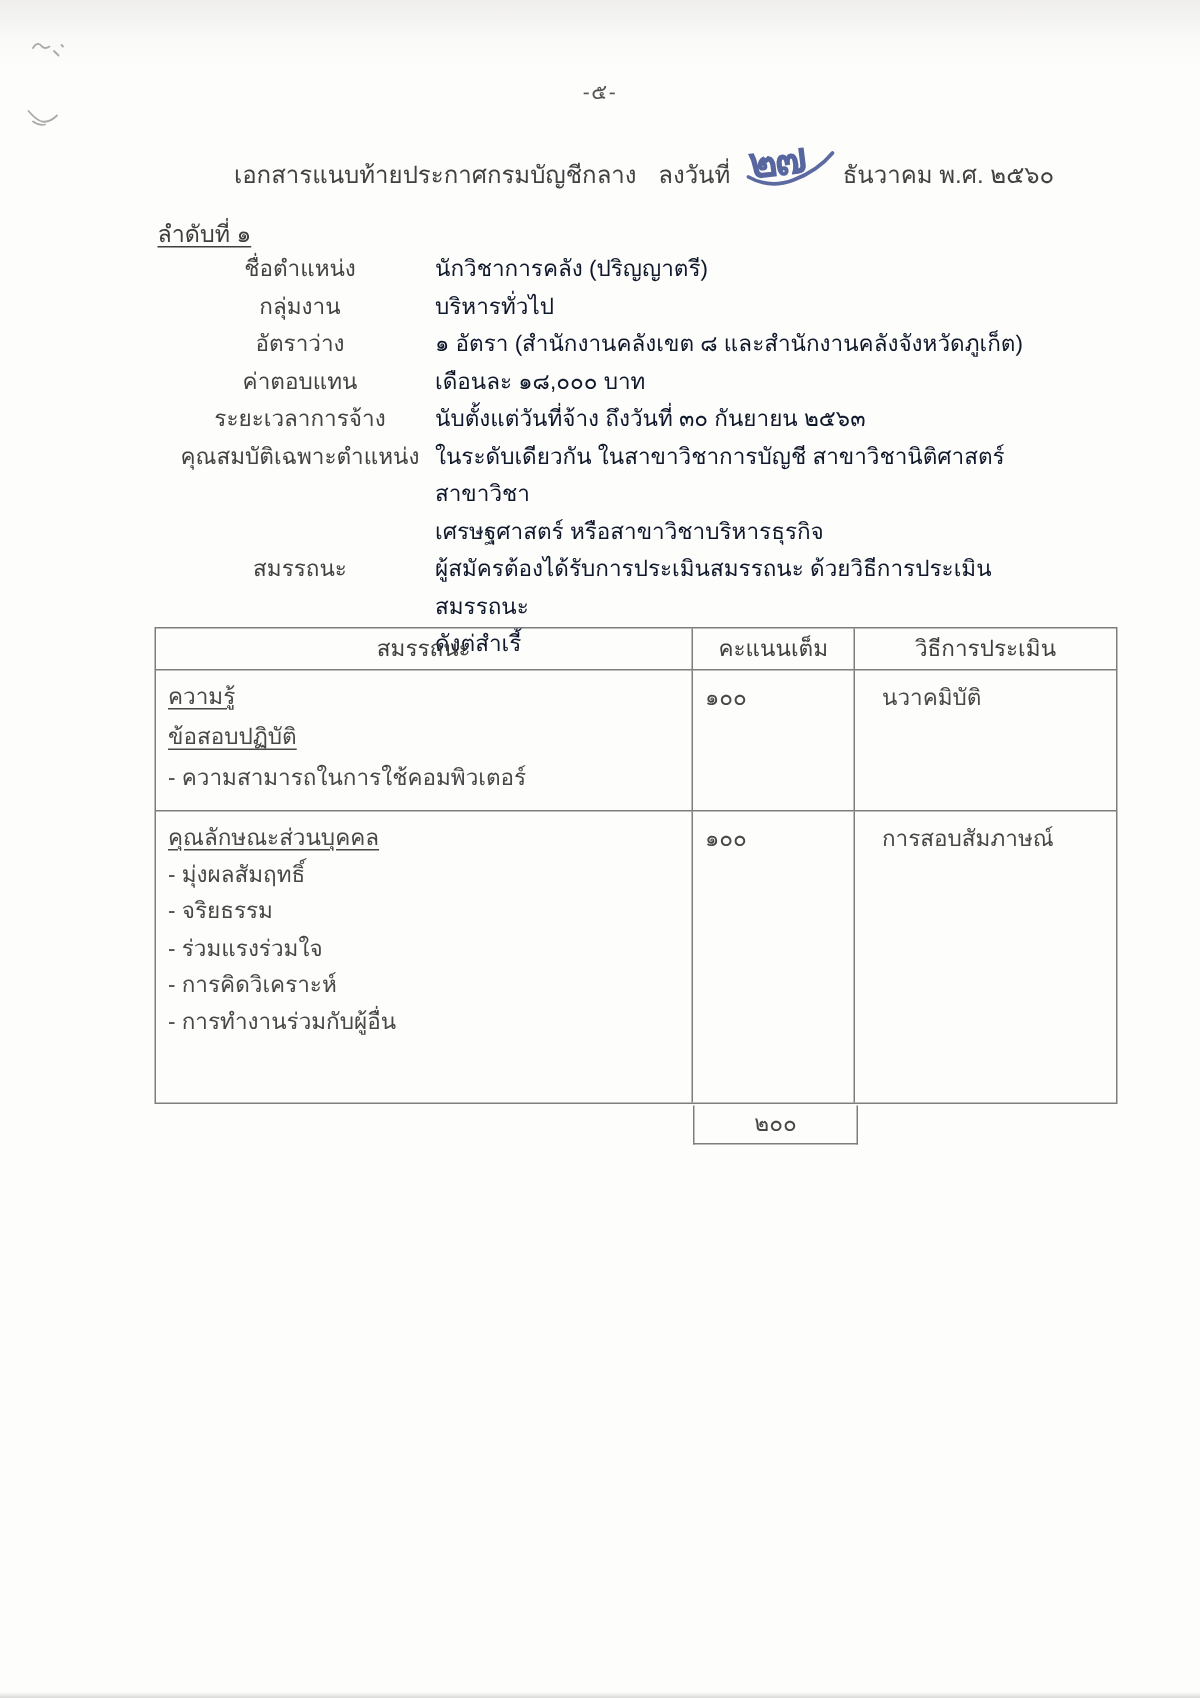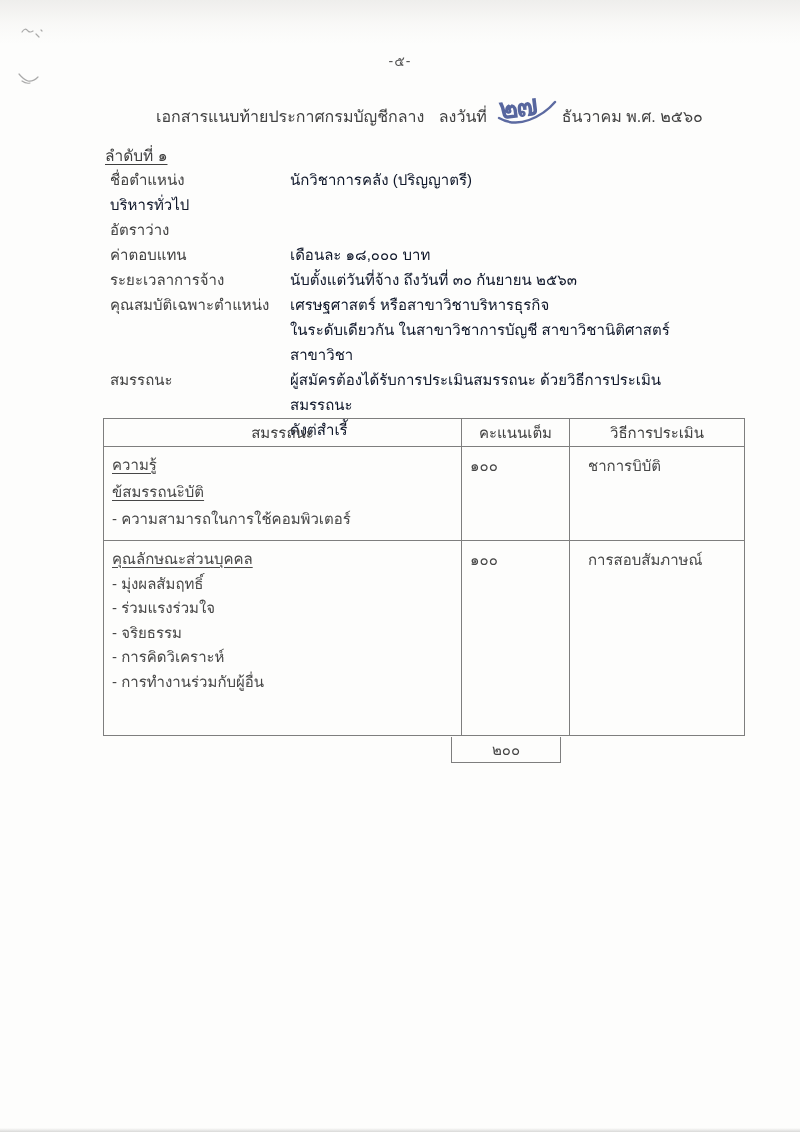--- a/index.html
+++ b/index.html
@@ -44,21 +44,21 @@
   .section-heading{
     position:absolute;top:143px;left:105px;
     font-size:15.5px;color:#3f3f3f;
     text-decoration:underline;text-underline-offset:3px;
   }
   .fields{
     position:absolute;top:167px;left:110px;width:600px;
     font-size:15px;line-height:25px;
   }
   .field-row{display:grid;grid-template-columns:180px 1fr;}
-  .field-label{color:#424242;}
+  .field-label{color:#424242;text-align:center;}
   .field-value{color:#0f172a;}
   
   .comp-table{
     position:absolute;left:103px;top:418px;width:642px;
     font-size:15px;color:#474747;
     border:1px solid #7e7e7e;
     box-sizing:border-box;
     display:grid;
     grid-template-columns:358px 108px 174px;
   }
@@ -70,21 +70,21 @@
     color:#3f3f3f;padding:0;
   }
   .row1{height:94px;}
   .row2{height:194px;}
   .comp-cell{padding-top:4px;line-height:27px;}
   .comp-cell2{padding-top:6px;line-height:24.5px;}
   .u{ text-decoration:underline;text-underline-offset:3px;}
   .score-cell{text-align:left;padding-top:6px;line-height:26px;}
   .method-cell{padding-left:18px;padding-top:6px;line-height:26px;}
   .total-cell{
-    position:absolute;left:451px;top:737px;width:110px;height:26px;
+    position:absolute;left:462px;top:737px;width:110px;height:26px;
     box-sizing:border-box;
     border:1px solid #7e7e7e;border-top:none;
     text-align:center;line-height:25px;font-size:15px;color:#474747;
   }
 </style>
 </head>
 <body>
 
 <div class="page">
 
@@ -112,68 +112,70 @@
   </div>
 
   <div class="section-heading">ลำดับที่ ๑</div>
 
   <div class="fields">
     <div class="field-row">
       <div class="field-label">ชื่อตำแหน่ง</div>
       <div class="field-value">นักวิชาการคลัง (ปริญญาตรี)</div>
     </div>
     <div class="field-row">
+      <div class="field-label">กลุ่มงาน</div>
       <div class="field-value">บริหารทั่วไป</div>
     </div>
     <div class="field-row">
       <div class="field-label">อัตราว่าง</div>
+      <div class="field-value">๑ อัตรา (สำนักงานคลังเขต ๘ และสำนักงานคลังจังหวัดภูเก็ต)</div>
     </div>
     <div class="field-row">
       <div class="field-label">ค่าตอบแทน</div>
       <div class="field-value">เดือนละ ๑๘,๐๐๐ บาท</div>
     </div>
     <div class="field-row">
       <div class="field-label">ระยะเวลาการจ้าง</div>
       <div class="field-value">นับตั้งแต่วันที่จ้าง ถึงวันที่ ๓๐ กันยายน ๒๕๖๓</div>
     </div>
     <div class="field-row">
       <div class="field-label">คุณสมบัติเฉพาะตำแหน่ง</div>
       <div class="field-value">
+        <div>ในระดับเดียวกัน ในสาขาวิชาการบัญชี สาขาวิชานิติศาสตร์ สาขาวิชา</div>
         <div>เศรษฐศาสตร์ หรือสาขาวิชาบริหารธุรกิจ</div>
-        <div>ในระดับเดียวกัน ในสาขาวิชาการบัญชี สาขาวิชานิติศาสตร์ สาขาวิชา</div>
       </div>
     </div>
     <div class="field-row">
       <div class="field-label">สมรรถนะ</div>
       <div class="field-value">
         <div>ผู้สมัครต้องได้รับการประเมินสมรรถนะ ด้วยวิธีการประเมินสมรรถนะ</div>
         <div>ดังต่สำเรี้</div>
       </div>
     </div>
   </div>
 
   <div class="comp-table">
 
     <div class="cell th v-div h-div">สมรรถนะ</div>
     <div class="cell th v-div h-div">คะแนนเต็ม</div>
     <div class="cell th h-div">วิธีการประเมิน</div>
 
     <div class="cell v-div h-div row1 comp-cell">
       <div class="u">ความรู้</div>
-      <div class="u">ข้สมรรถนะิบัติ</div>
+      <div class="u">ข้อสอบปฏิบัติ</div>
       <div>- ความสามารถในการใช้คอมพิวเตอร์</div>
     </div>
     <div class="cell v-div h-div row1 score-cell">๑๐๐</div>
-    <div class="cell h-div row1 method-cell">ชาการบิบัติ</div>
+    <div class="cell h-div row1 method-cell">นวาคมิบัติ</div>
 
     <div class="cell v-div row2 comp-cell2">
       <div class="u">คุณลักษณะส่วนบุคคล</div>
       <div>- มุ่งผลสัมฤทธิ์</div>
+      <div>- จริยธรรม</div>
       <div>- ร่วมแรงร่วมใจ</div>
-      <div>- จริยธรรม</div>
       <div>- การคิดวิเคราะห์</div>
       <div>- การทำงานร่วมกับผู้อื่น</div>
     </div>
     <div class="cell v-div row2 score-cell">๑๐๐</div>
     <div class="cell row2 method-cell">การสอบสัมภาษณ์</div>
   </div>
 
   <div class="total-cell">๒๐๐</div>
 
   <div class="bottom-edge"></div>

